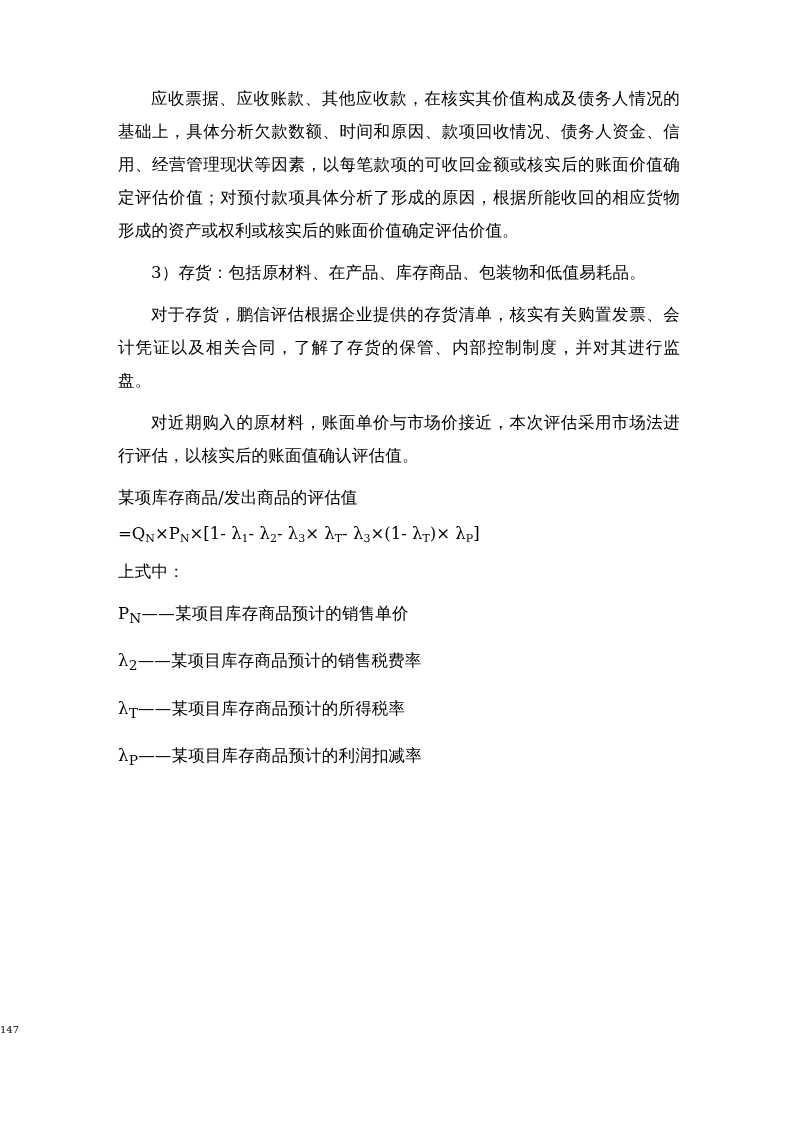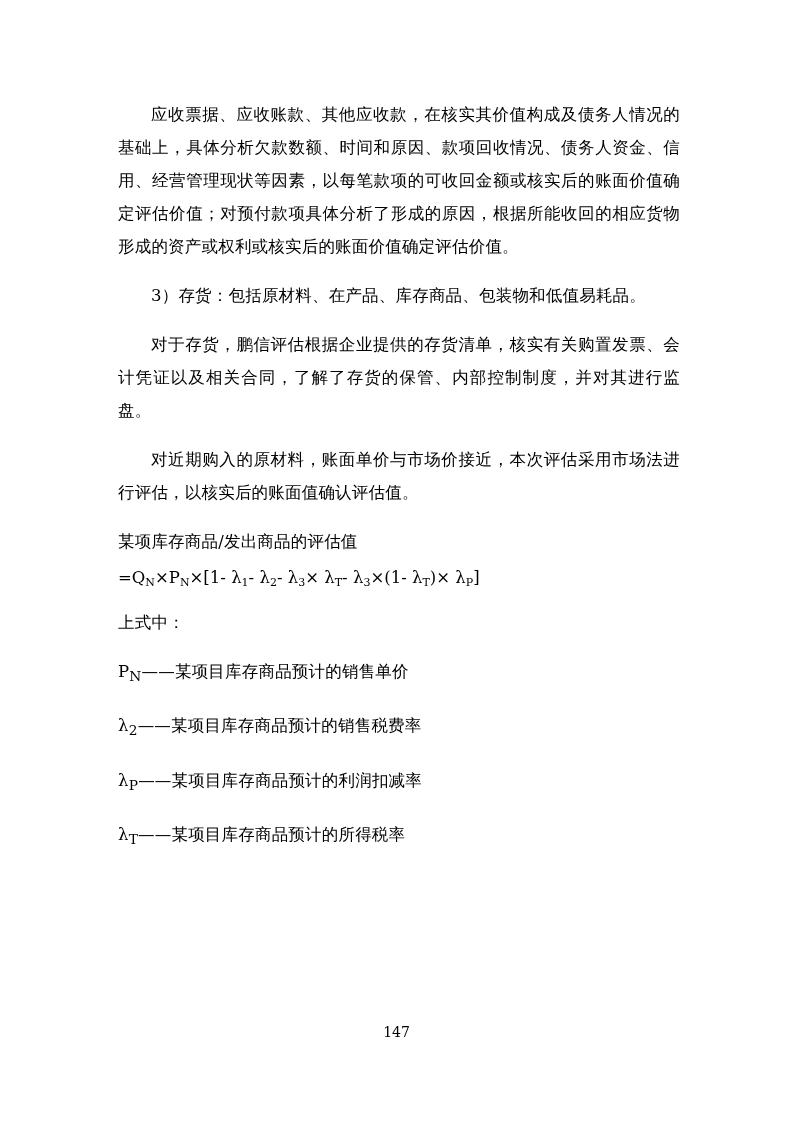--- a/index.html
+++ b/index.html
@@ -18,21 +18,21 @@
     color: #000000;
     overflow: hidden;
   }
   .content {
     position: absolute;
     left: 118px;
     top: 82px;
     width: 562px;
   }
   p.para {
-    margin: 16px 0 9px 0;
+    margin: 0 0 9px 0;
     font-size: 16.5px;
     line-height: 33px;
     text-align: justify;
     text-justify: inter-ideograph;
     letter-spacing: 0.2px;
   }
   p.indent {
     text-indent: 2em;
   }
   p.noindent {
@@ -50,22 +50,21 @@
     top: 3px;
   }
   .lam {
     font-family: "DejaVu Serif", "Liberation Serif", serif;
   }
   .pagenum {
     position: absolute;
     left: 0;
     right: 0;
     top: 1024px;
-    text-align: center;
-    font-size: 14px;
+    font-size: 10px;
     font-family: "DejaVu Serif", "Liberation Serif", serif;
   }
 </style>
 </head>
 <body>
 
 <div class="page">
   <div class="content">
 
     <p class="para indent">应收票据、应收账款、其他应收款，在核实其价值构成及债务人情况的基础上，具体分析欠款数额、时间和原因、款项回收情况、债务人资金、信用、经营管理现状等因素，以每笔款项的可收回金额或核实后的账面价值确定评估价值；对预付款项具体分析了形成的原因，根据所能收回的相应货物形成的资产或权利或核实后的账面价值确定评估价值。</p>
@@ -91,23 +90,23 @@
       <span>P</span><sub>N</sub><span>——某项目库存商品预计的销售单价</span>
     </p>
 
 
     <p class="para noindent">
       <span class="lam">λ</span><sub>2</sub><span>——某项目库存商品预计的销售税费率</span>
     </p>
 
 
     <p class="para noindent">
-      <span class="lam">λ</span><sub>P</sub><span>——某项目库存商品预计的利润扣减率</span>
+      <span class="lam">λ</span><sub>T</sub><span>——某项目库存商品预计的所得税率</span>
     </p>
 
     <p class="para noindent">
-      <span class="lam">λ</span><sub>T</sub><span>——某项目库存商品预计的所得税率</span>
+      <span class="lam">λ</span><sub>P</sub><span>——某项目库存商品预计的利润扣减率</span>
     </p>
 
   </div>
 
   <div class="pagenum">147</div>
 </div>
 
 </body></html>

